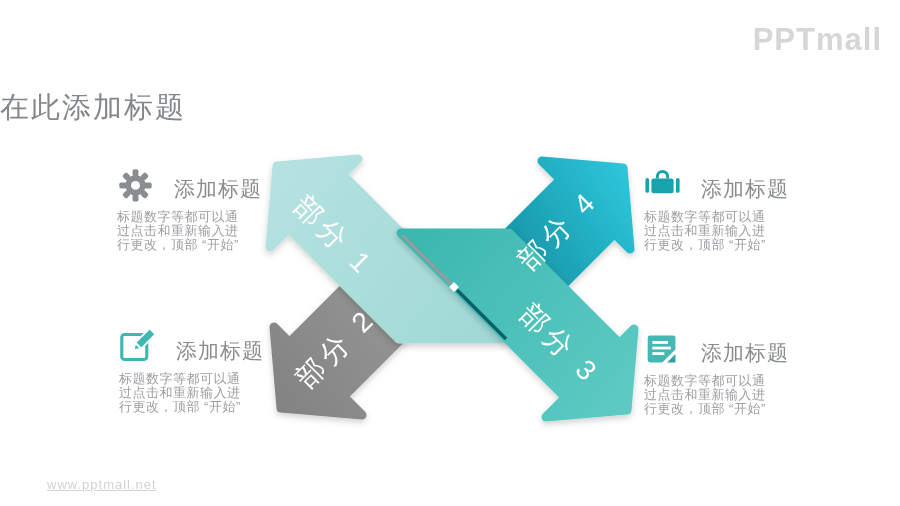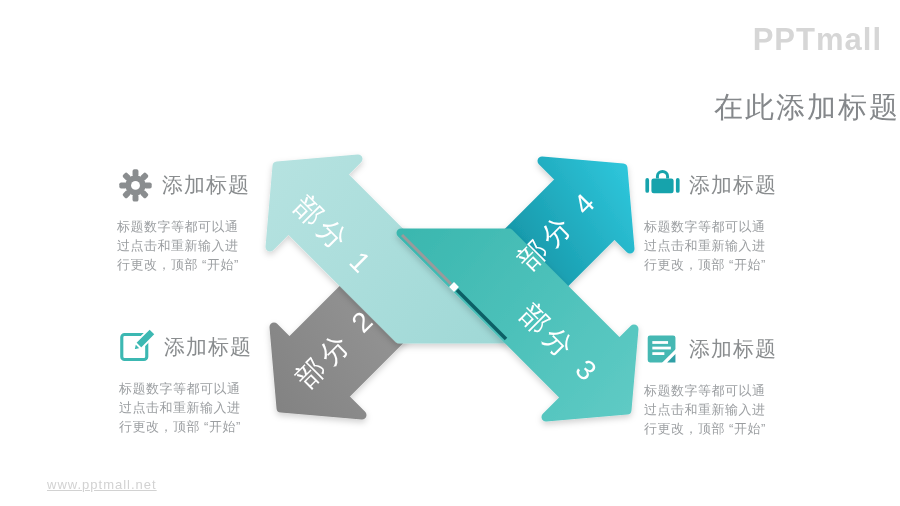--- a/index.html
+++ b/index.html
@@ -5,32 +5,32 @@
   html,body{margin:0;padding:0;background:#fff;}
   #slide{
     position:relative;width:900px;height:506px;background:#ffffff;
     overflow:hidden;font-family:"Liberation Sans","DejaVu Sans",sans-serif;border-radius:19px;
   }
   .logo{
     position:absolute;top:22px;right:18px;font-size:31px;font-weight:bold;
     color:#d6d6d6;letter-spacing:1px;
   }
   .slide-title{
-    position:absolute;top:88px;left:0;width:100%;text-align:right;
+    position:absolute;top:88px;left:0;width:100%;text-align:left;
     font-size:29px;color:#85888b;letter-spacing:2px;font-family:Liberation Mono, monospace;
   }
   .watermark{
     position:absolute;left:47px;top:477px;font-size:13px;color:#d2d2d2;letter-spacing:1px;text-decoration:underline;
   }
   .section{position:absolute;width:168px;}
-  .section .hdr{display:flex;align-items:center;gap:8px;}
+  .section .hdr{display:flex;align-items:flex-end;gap:20px;}
   .section .hdr .ic{width:37px;height:37px;flex:0 0 auto;}
   .section .hdr .htxt{font-size:21px;color:#8a8d8f;letter-spacing:1px;}
   .section .body{
-    margin-top:14px;font-size:13px;line-height:19px;color:#9b9ea1;
+    margin-top:7px;font-size:13px;line-height:14px;color:#9b9ea1;
     white-space:pre-line;letter-spacing:0.5px;
   }
   #sec-tl{left:117px;top:166px;}
   #sec-tr{left:644px;top:166px;}
   #sec-bl{left:119px;top:328px;}
   #sec-br{left:644px;top:330px;}
   #diagram{position:absolute;left:0;top:0;pointer-events:none;}
   .arrow-label{
     fill:#ffffff;font-size:28px;letter-spacing:5px;
     font-family:"Liberation Sans","DejaVu Sans",sans-serif;

